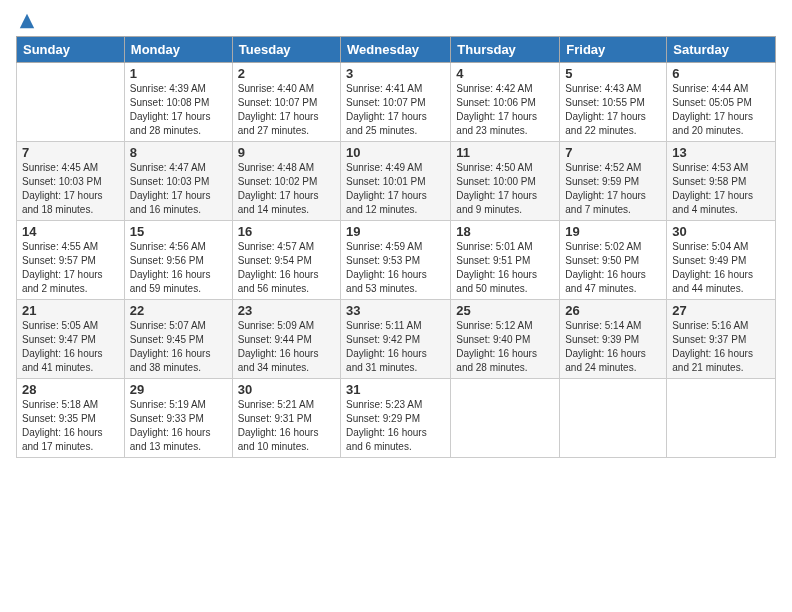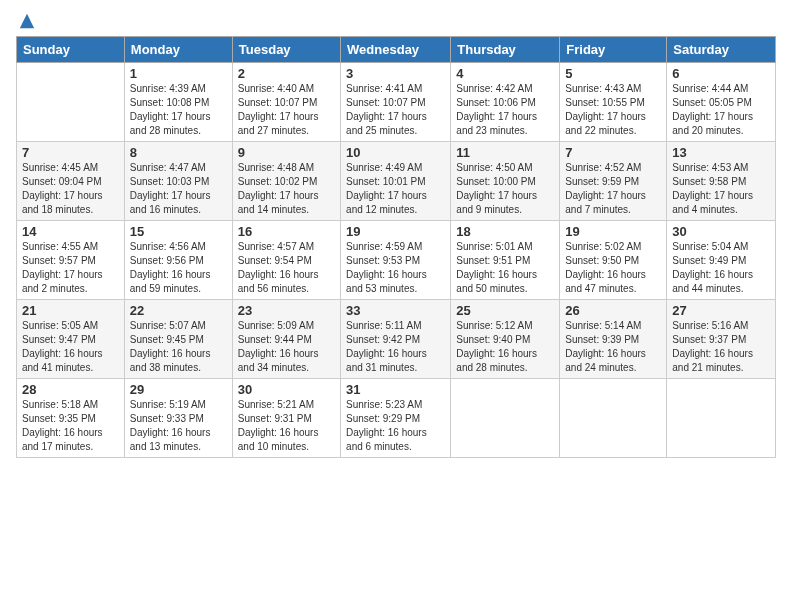--- a/index.html
+++ b/index.html
@@ -175,21 +175,21 @@
             <div class="day-info">Sunrise: 4:44 AM
 Sunset: 05:05 PM
 Daylight: 17 hours
 and 20 minutes.</div>
           </td>
         </tr>
         <tr>
           <td>
             <span class="day-number">7</span>
             <div class="day-info">Sunrise: 4:45 AM
-Sunset: 09:04 PM
+Sunset: 10:03 PM
 Daylight: 17 hours
 and 18 minutes.</div>
           </td>
           <td>
             <span class="day-number">8</span>
             <div class="day-info">Sunrise: 4:47 AM
 Sunset: 10:03 PM
 Daylight: 17 hours
 and 16 minutes.</div>
           </td>

